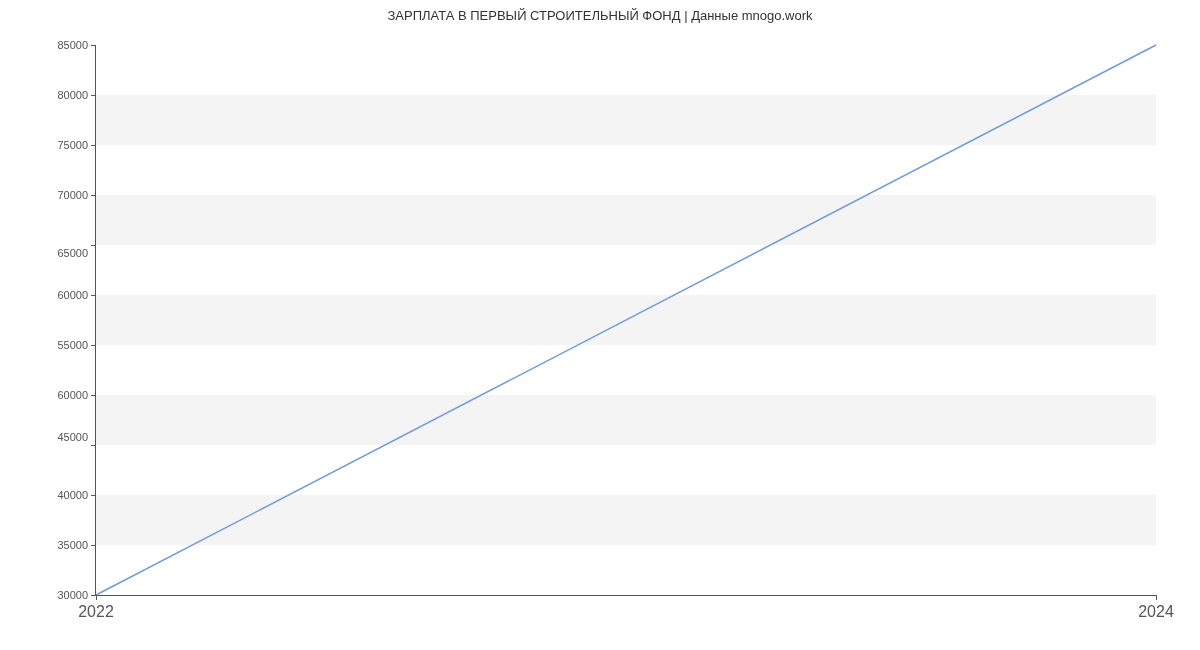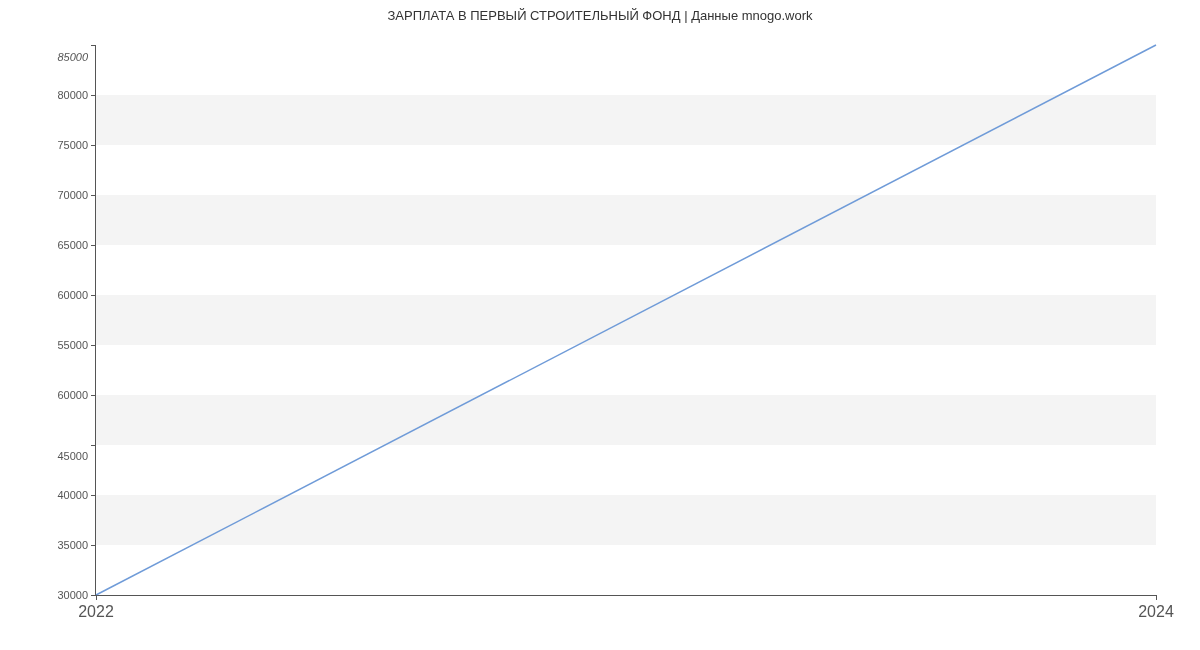--- a/index.html
+++ b/index.html
@@ -103,35 +103,35 @@
     <svg class="line-layer" id="line-layer" viewBox="0 0 1060 550" preserveAspectRatio="none">
         <path d="M0 550 L1060 0" fill="none" stroke="#6f9bd8" stroke-width="1.5"></path>
       </svg>
   <div class="y-tick" style="top: 550px;"></div>
       <div class="y-label" style="top: 550px; margin-left: 34px;">30000</div>
       <div class="y-tick" style="top: 500px;"></div>
       <div class="y-label" style="top: 500px;">35000</div>
       <div class="y-tick" style="top: 450px;"></div>
       <div class="y-label" style="top: 450px;">40000</div>
       <div class="y-tick" style="top: 400px;"></div>
-      <div class="y-label" style="top: 411px;">45000</div>
+      <div class="y-label" style="top: 392px;">45000</div>
       <div class="y-tick" style="top: 350px;"></div>
       <div class="y-label" style="top: 350px;">60000</div>
       <div class="y-tick" style="top: 300px;"></div>
       <div class="y-label" style="top: 300px;">55000</div>
       <div class="y-tick" style="top: 250px;"></div>
       <div class="y-label" style="top: 250px; margin-left: 12px;">60000</div>
       <div class="y-tick" style="top: 200px;"></div>
-      <div class="y-label" style="top: 200px;">65000</div>
+      <div class="y-label" style="top: 208px;">65000</div>
       <div class="y-tick" style="top: 150px;"></div>
       <div class="y-label" style="top: 150px;">70000</div>
       <div class="y-tick" style="top: 100px;"></div>
       <div class="y-label" style="top: 100px;">75000</div>
       <div class="y-tick" style="top: 50px;"></div>
       <div class="y-label" style="top: 50px;">80000</div>
       <div class="y-tick" style="top: 0px;"></div>
-      <div class="y-label" style="top: 12px; font-style: italic;">85000</div>
+      <div class="y-label" style="top: 0px;">85000</div>
       <div class="x-tick" style="left: 0px;"></div>
       <div class="x-label" style="left: 0px;">2022</div>
       <div class="x-tick" style="left: 1060px;"></div>
       <div class="x-label" style="left: 1060px;">2024</div>
     </div>
 </div>
 
 </body></html>

